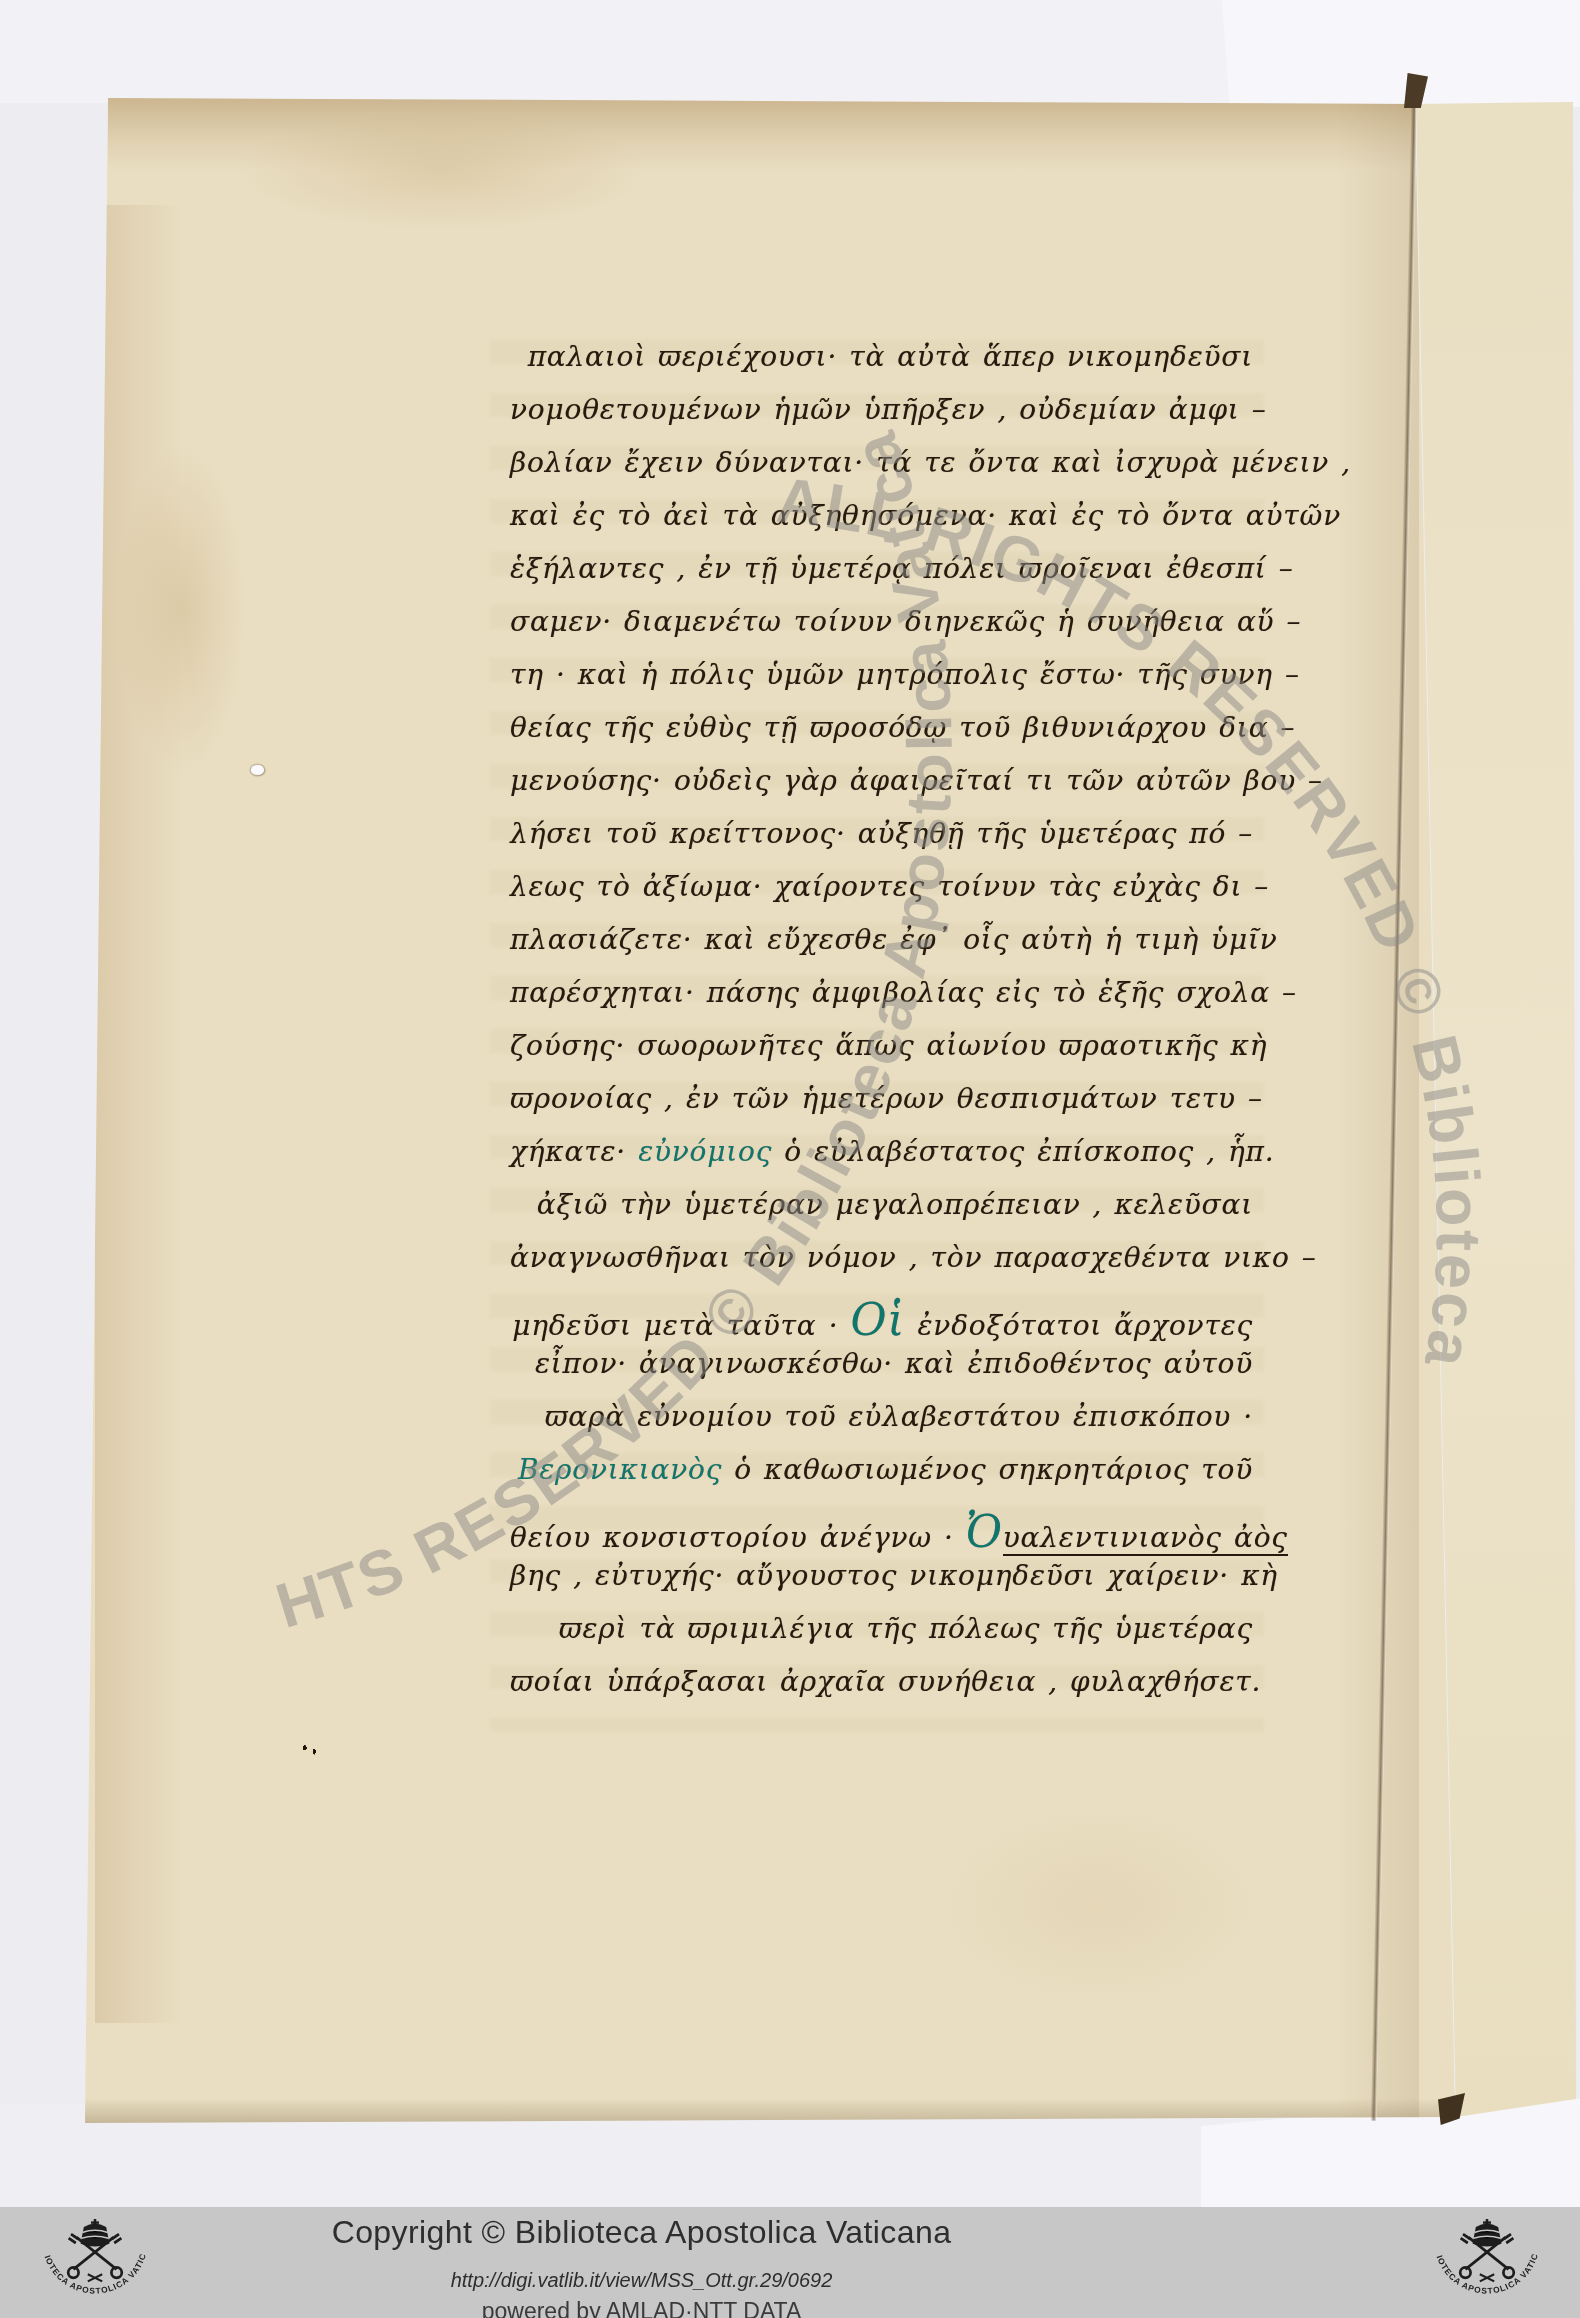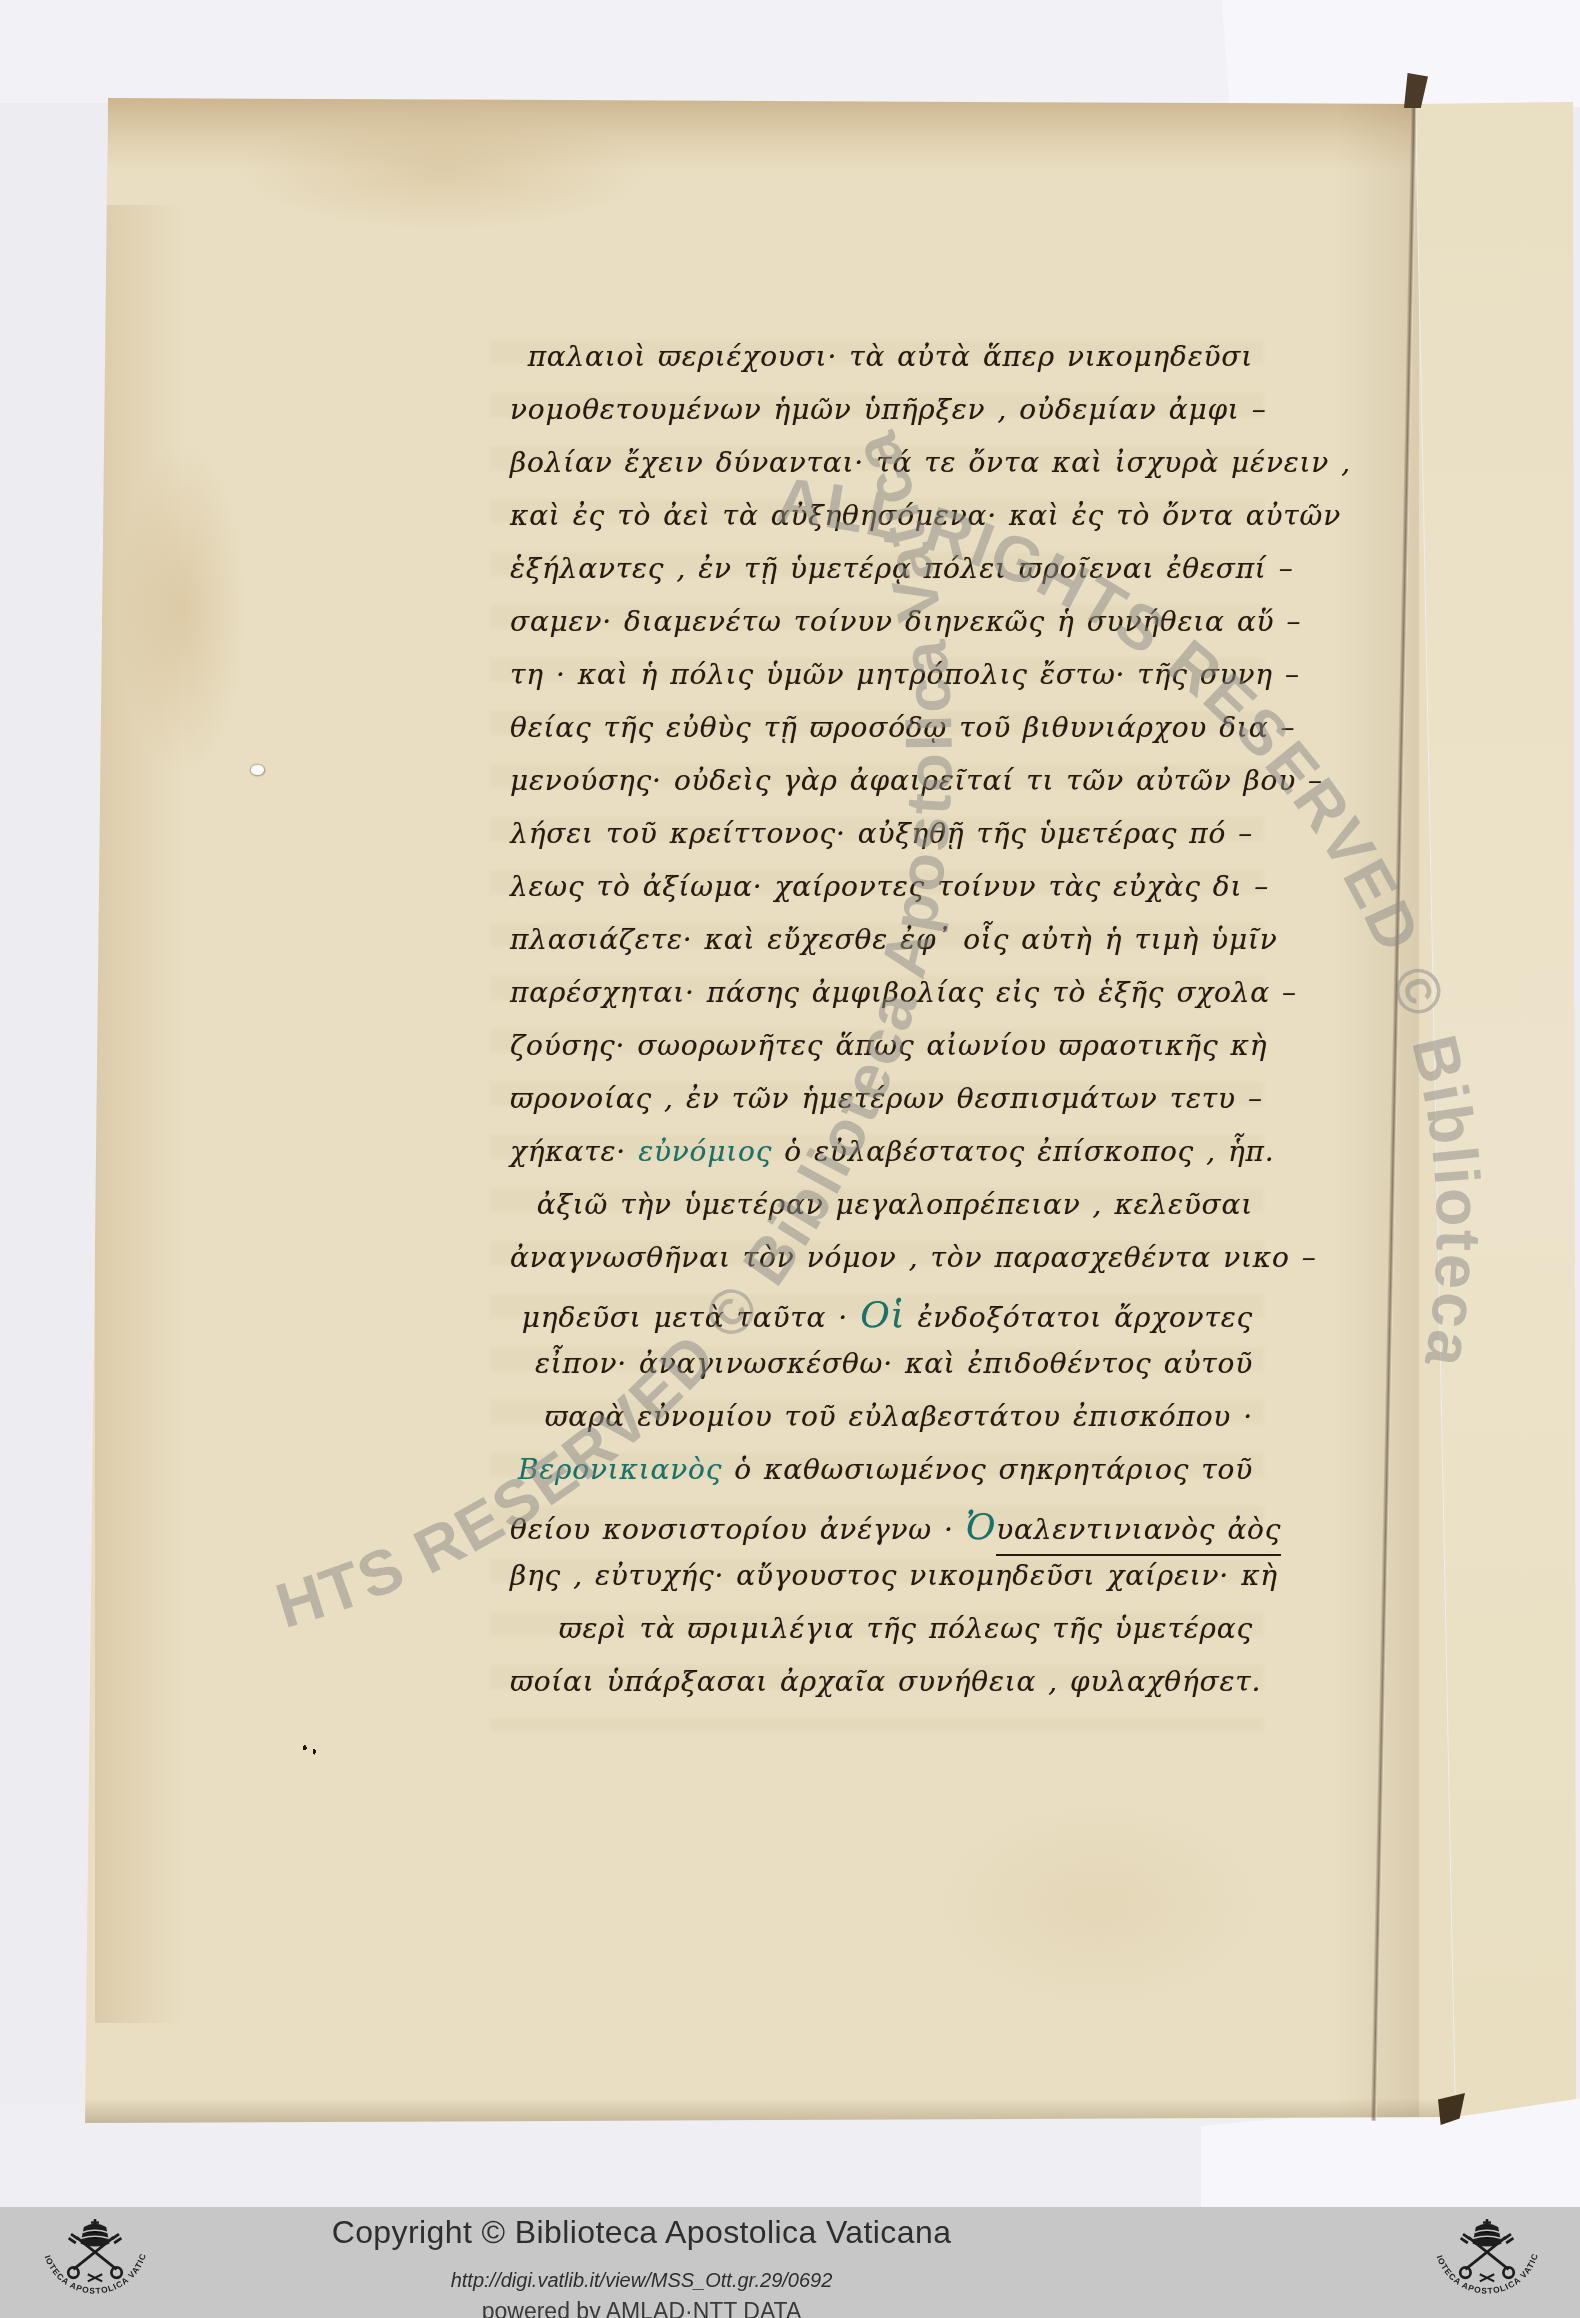--- a/index.html
+++ b/index.html
@@ -61,22 +61,22 @@
   
   .watermark-svg{position:absolute;left:0;top:0;pointer-events:none;}
   .watermark-svg text{font-family:"Liberation Sans",sans-serif;font-weight:700;letter-spacing:3px;}
   
   .ms-text{position:absolute;left:510px;top:340px;width:743px;
     font-family:"DejaVu Serif","Liberation Serif",serif;font-style:italic;
     font-size:28px;color:#261a0e;letter-spacing:0.8px;word-spacing:2.4px;
     text-shadow:0 0 0.8px rgba(42,26,10,.4);}
   .ms-line{height:53px;white-space:nowrap;}
   .rubric{color:#0f766e;text-shadow:0 0 0.8px rgba(165,62,40,.4);}
-  .initial{font-size:36px;}
-  .undl{border-bottom:2.4px solid #26190d;padding-bottom:8px;}
+  .initial{font-size:44px;}
+  .undl{border-bottom:2.4px solid #26190d;padding-bottom:0;}
   
   .footer-bar{position:absolute;left:0;top:2207px;width:1581px;height:111px;background:#c8c7c7;}
   .footer-center{position:absolute;left:0;top:2207px;width:1283px;height:111px;text-align:center;color:#2e2e2e;}
   .footer-copyright{margin-top:7.1px;font-size:32px;letter-spacing:0.4px;}
   .footer-url{margin-top:18px;font-size:20px;font-style:italic;}
   .footer-powered{margin-top:6.3px;font-size:23px;color:#3a3a3a;}
   .emblem{position:absolute;top:2210px;}
   .emblem svg{display:block;}
 </style>
 </head>

